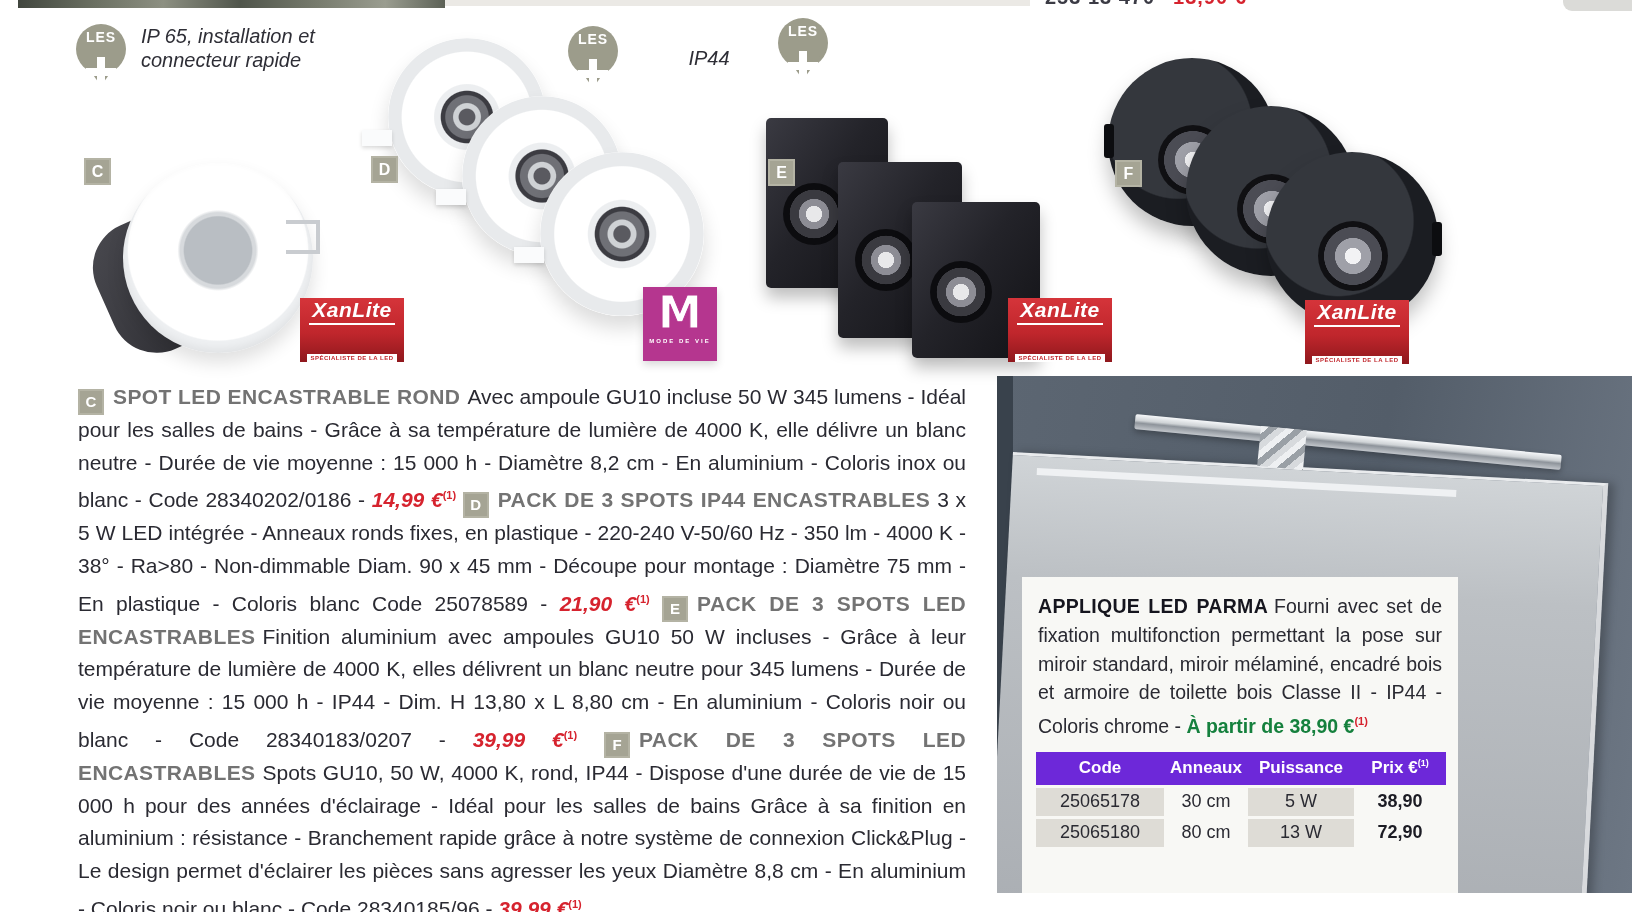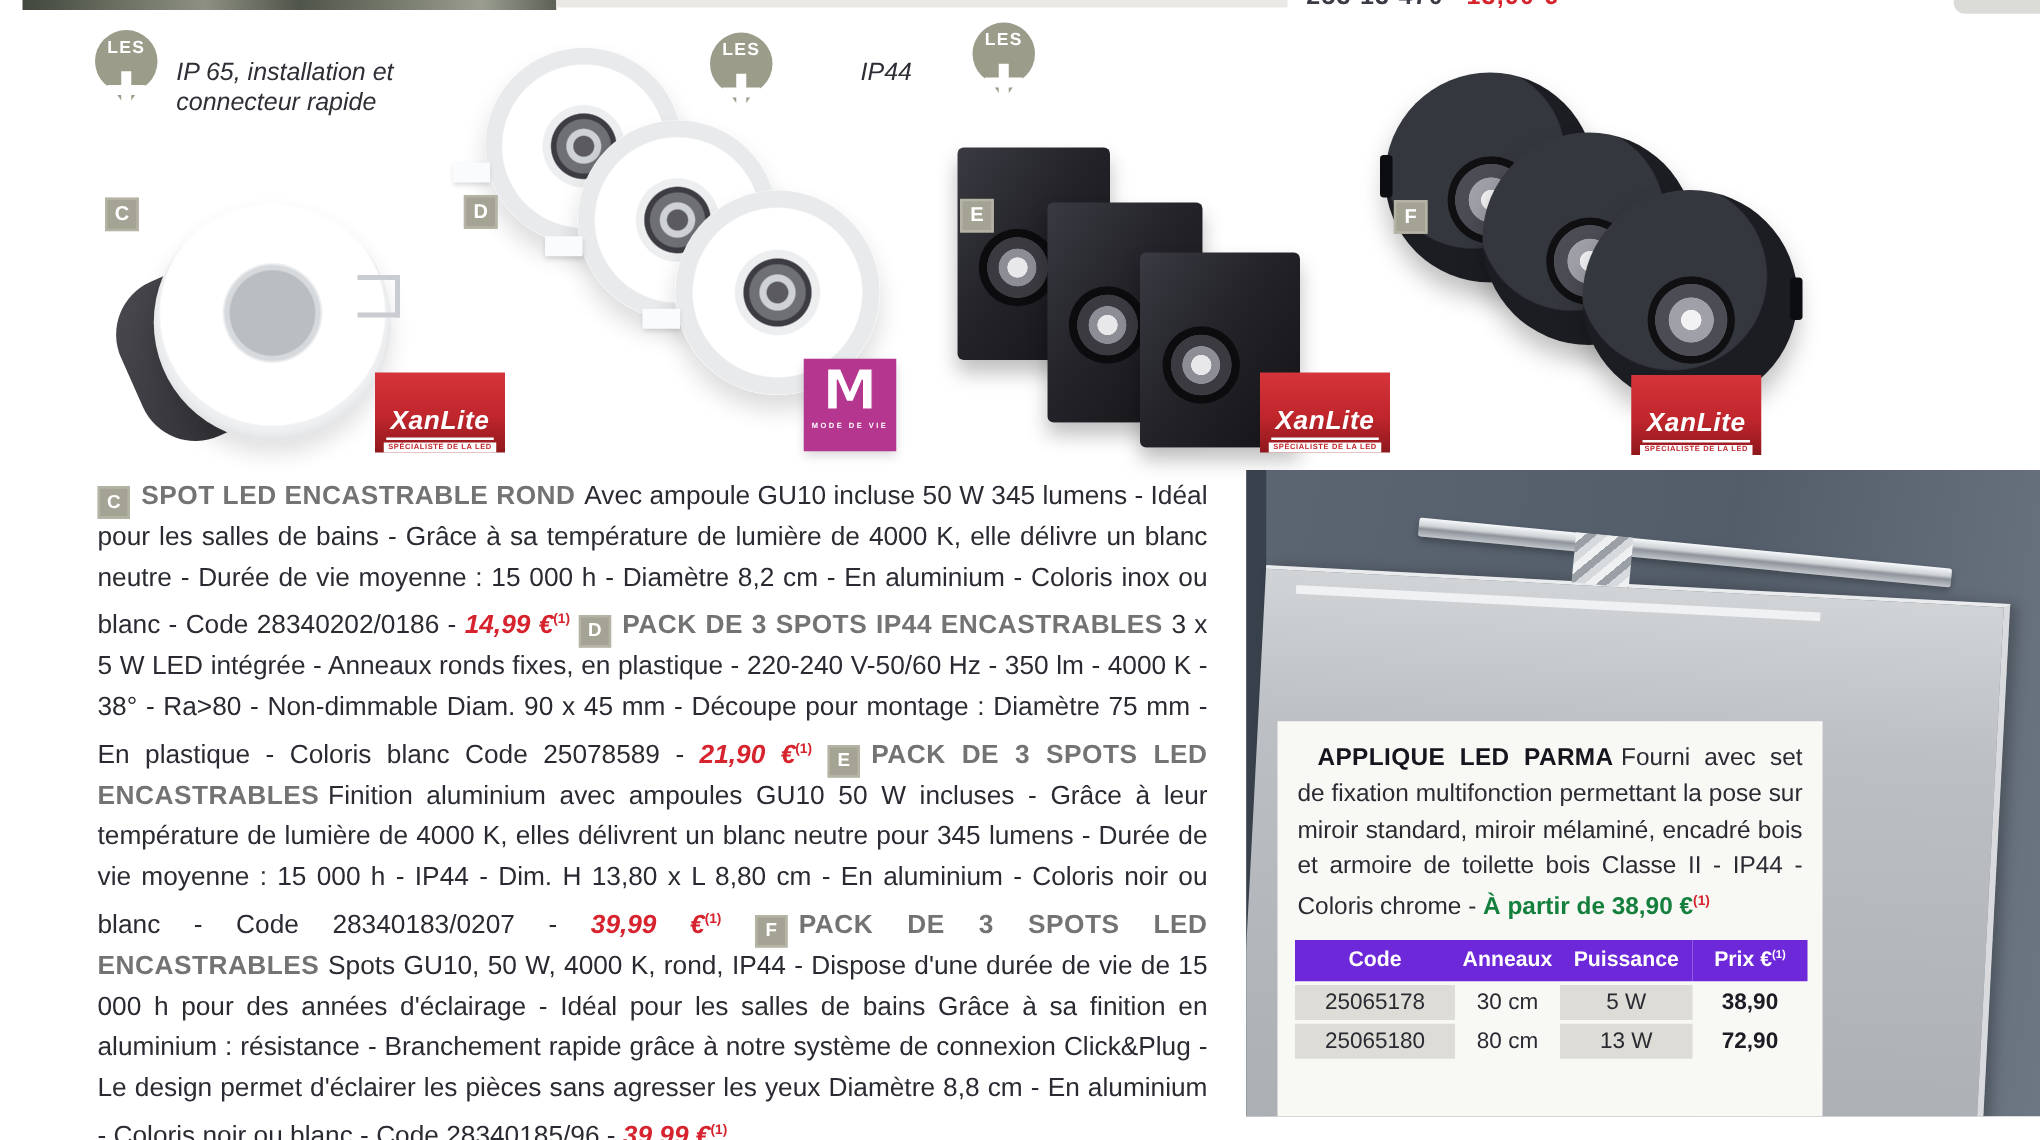--- a/index.html
+++ b/index.html
@@ -51,21 +51,21 @@
     background:radial-gradient(circle,#e8e8ea 0 18%,#8d8d95 19% 34%,#3a3a40 35% 55%,#0c0c0f 56% 100%);}
   .spot-f{position:absolute;border-radius:50%;
     background:radial-gradient(circle at 42% 40%,#34373d 0 52%,#1b1d22 53% 76%,#24262c 77% 100%);
     box-shadow:0 12px 20px rgba(0,0,0,.25);}
   .spot-f .lamp{position:absolute;left:30%;top:40%;width:70px;height:70px;border-radius:50%;
     background:radial-gradient(circle,#f2f2f4 0 16%,#9fa0a8 17% 36%,#4b4c54 37% 58%,#101013 59% 100%);}
   .spot-f .clip{position:absolute;width:10px;height:34px;background:#0c0d10;border-radius:3px;}
 
   
   .xanlite{position:absolute;width:104px;height:64px;background:linear-gradient(180deg,#d5343a 0%,#c0262c 55%,#8f181d 100%);
-    display:flex;flex-direction:column;align-items:center;justify-content:flex-end;}
+    display:flex;flex-direction:column;align-items:center;justify-content:space-between;}
   .xanlite .word{color:#fff;font-style:italic;font-weight:bold;font-size:21px;letter-spacing:.5px;
     border-bottom:2px solid #fff;padding:0 3px 1px;}
   .xanlite .tag{margin-top:2px;background:#fff;color:#c0262c;font-size:6px;font-weight:bold;
     letter-spacing:.5px;padding:1px 4px;white-space:nowrap;}
   .mlogo{position:absolute;width:74px;height:74px;background:#b5368f;display:flex;flex-direction:column;
     align-items:center;justify-content:flex-start;box-shadow:0 4px 8px rgba(0,0,0,.15);}
   .mlogo .m{color:#fff;font-weight:bold;font-size:44px;line-height:48px;margin-top:2px;
     font-family:"DejaVu Sans",sans-serif;-webkit-text-stroke:1px #b5368f;}
   .mlogo .cap{color:#fff;font-size:6px;letter-spacing:2px;font-weight:bold;margin-top:1px;}
 
@@ -92,21 +92,21 @@
   .photo .bar{position:absolute;left:138px;top:38px;width:428px;height:15px;border-radius:2px;
     transform:rotate(5.5deg);transform-origin:left center;
     background:linear-gradient(180deg,#f6f8fa 0%,#cfd3d6 40%,#8e949b 58%,#c2c6cb 100%);
     box-shadow:0 3px 6px rgba(0,0,0,.28);}
   .photo .mount{position:absolute;left:262px;top:52px;width:46px;height:40px;transform:rotate(5.5deg);
     background:repeating-linear-gradient(135deg,#eef0f2 0 6px,#9aa0a6 6px 12px,#d7dadd 12px 18px);}
 
   
   .info-box{position:absolute;left:1022px;top:577px;width:436px;height:316px;background:#f8f8f5;}
   .applique-par{margin:15px 16px 0 16px;font-size:19.5px;line-height:28.8px;color:#2a2a32;text-align:justify;}
-  .applique-par .ttl{font-weight:bold;color:#15151e;letter-spacing:.3px;margin-right:6px;margin-left:16px;}
+  .applique-par .ttl{font-weight:bold;color:#15151e;letter-spacing:.3px;margin-right:6px;}
   .applique-par .red{font-weight:bold;color:#15803d;}
   .spec-table{margin:9px 0 0 14px;border-collapse:separate;border-spacing:0 3px;width:410px;}
   .spec-table th{background:#6d28d9;color:#fff;font-size:17px;font-weight:bold;padding:6px 0 7px;text-align:center;}
   .spec-table th sup{font-size:9px;}
   .spec-table td{font-size:18px;color:#2a2a32;text-align:center;padding:3px 0 4px;}
   .spec-table td.shade{background:#dedcd6;}
   .spec-table td.price{font-weight:bold;color:#1c1c24;}
   .col-code{width:128px;}.col-larg{width:84px;}.col-puis{width:106px;}.col-prix{width:92px;}
 </style>
 </head>
@@ -118,21 +118,21 @@
   <div class="strip strip-mid"></div>
   <div class="strip strip-tab"></div>
   <div class="clipped-line">
     <span class="inner"><span>253 13 470</span><span class="red">13,90 €</span></span>
   </div>
 
   <div class="pin" style="left:76px;top:24px;">
     <span class="les">LES</span>
     <span class="cross"></span>
   </div>
-  <div class="callout-text" style="left:141px;top:46px;width:180px;">IP 65, installation et connecteur rapide</div>
+  <div class="callout-text" style="left:141px;top:24px;width:180px;">IP 65, installation et connecteur rapide</div>
 
   <div class="pin" style="left:568px;top:26px;">
     <span class="les">LES</span>
     <span class="cross"></span>
   </div>
   <div class="callout-text" style="left:664px;top:46px;width:90px;text-align:center;">IP44</div>
 
   <div class="pin" style="left:778px;top:18px;">
     <span class="les">LES</span>
     <span class="cross"></span>

